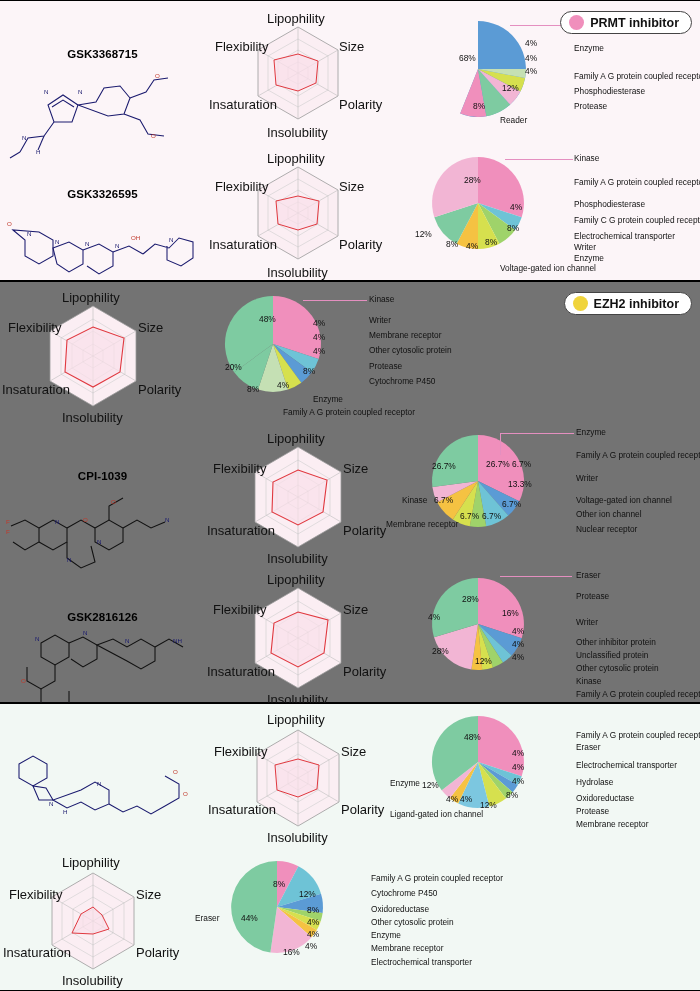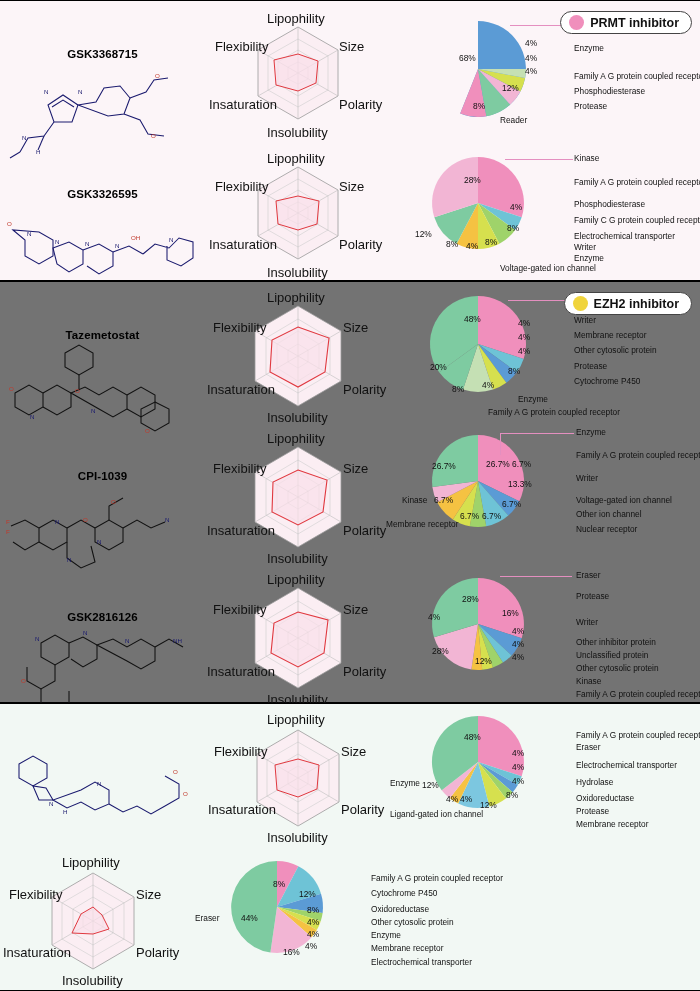--- a/index.html
+++ b/index.html
@@ -212,41 +212,20 @@
   </div>
 </div>
 
 <div class="group ezh2">
   <div class="badge">
     <span class="dot" style="background:#f0d43c"></span>
     <span>EZH2 inhibitor</span>
   </div>
 
   <div class="row" style="height:141px">
-    <div class="cell-struct">
-      <div class="cmpd-name">Tazemetostat</div>
-      <div class="struct-box">
-        <svg width="195" height="110" viewBox="0 0 195 110">
-          <g class="mol-b">
-            <path d="M60 12 L74 4 L88 12 L88 26 L74 34 L60 26 Z"></path>
-            <path d="M74 34 L74 48"></path>
-            <path d="M10 52 L24 44 L38 52 L38 66 L24 74 L10 66 Z"></path>
-            <path d="M38 52 L52 44 L66 52 L66 66 L52 74 L38 66"></path>
-            <path d="M66 52 L80 46 L94 54 L108 46 L122 54 L122 68 L108 76 L94 68 Z"></path>
-            <path d="M122 54 L136 46 L150 54 L150 68 L136 76 L122 68"></path>
-            <path d="M150 61 L164 68 L164 82 L150 90 L136 82 L136 68 Z"></path>
-          </g>
-          <text class="atom" x="70" y="52" fill="#c0392b">O</text>
-          <text class="atom" x="4" y="50" fill="#c0392b">O</text>
-          <text class="atom" x="86" y="72" fill="#1a1a6e">N</text>
-          <text class="atom" x="140" y="92" fill="#c0392b">O</text>
-          <text class="atom" x="25" y="78" fill="#1a1a6e">N</text>
-        </svg>
-      </div>
-    </div>
 
     <div class="cell-radar">
       <svg width="185" height="141" viewBox="0 0 185 141">
         <g transform="translate(93,74)">
           <polygon points="0,-50 43,-25 43,25 0,50 -43,25 -43,-25" fill="#fbeef3" stroke="#9a9a9a" stroke-width=".8"></polygon>
           <polygon points="0,-37 32,-18 32,18 0,37 -32,18 -32,-18" fill="none" stroke="#cfcfcf" stroke-width=".6"></polygon>
           <polygon points="0,-25 21,-12 21,12 0,25 -21,12 -21,-12" fill="none" stroke="#cfcfcf" stroke-width=".6"></polygon>
           <polygon points="0,-12 10,-6 10,6 0,12 -10,6 -10,-6" fill="none" stroke="#cfcfcf" stroke-width=".6"></polygon>
           <line x1="0" y1="0" x2="0" y2="-50" stroke="#bdbdbd" stroke-width=".6"></line>
           <line x1="0" y1="0" x2="43" y2="-25" stroke="#bdbdbd" stroke-width=".6"></line>

